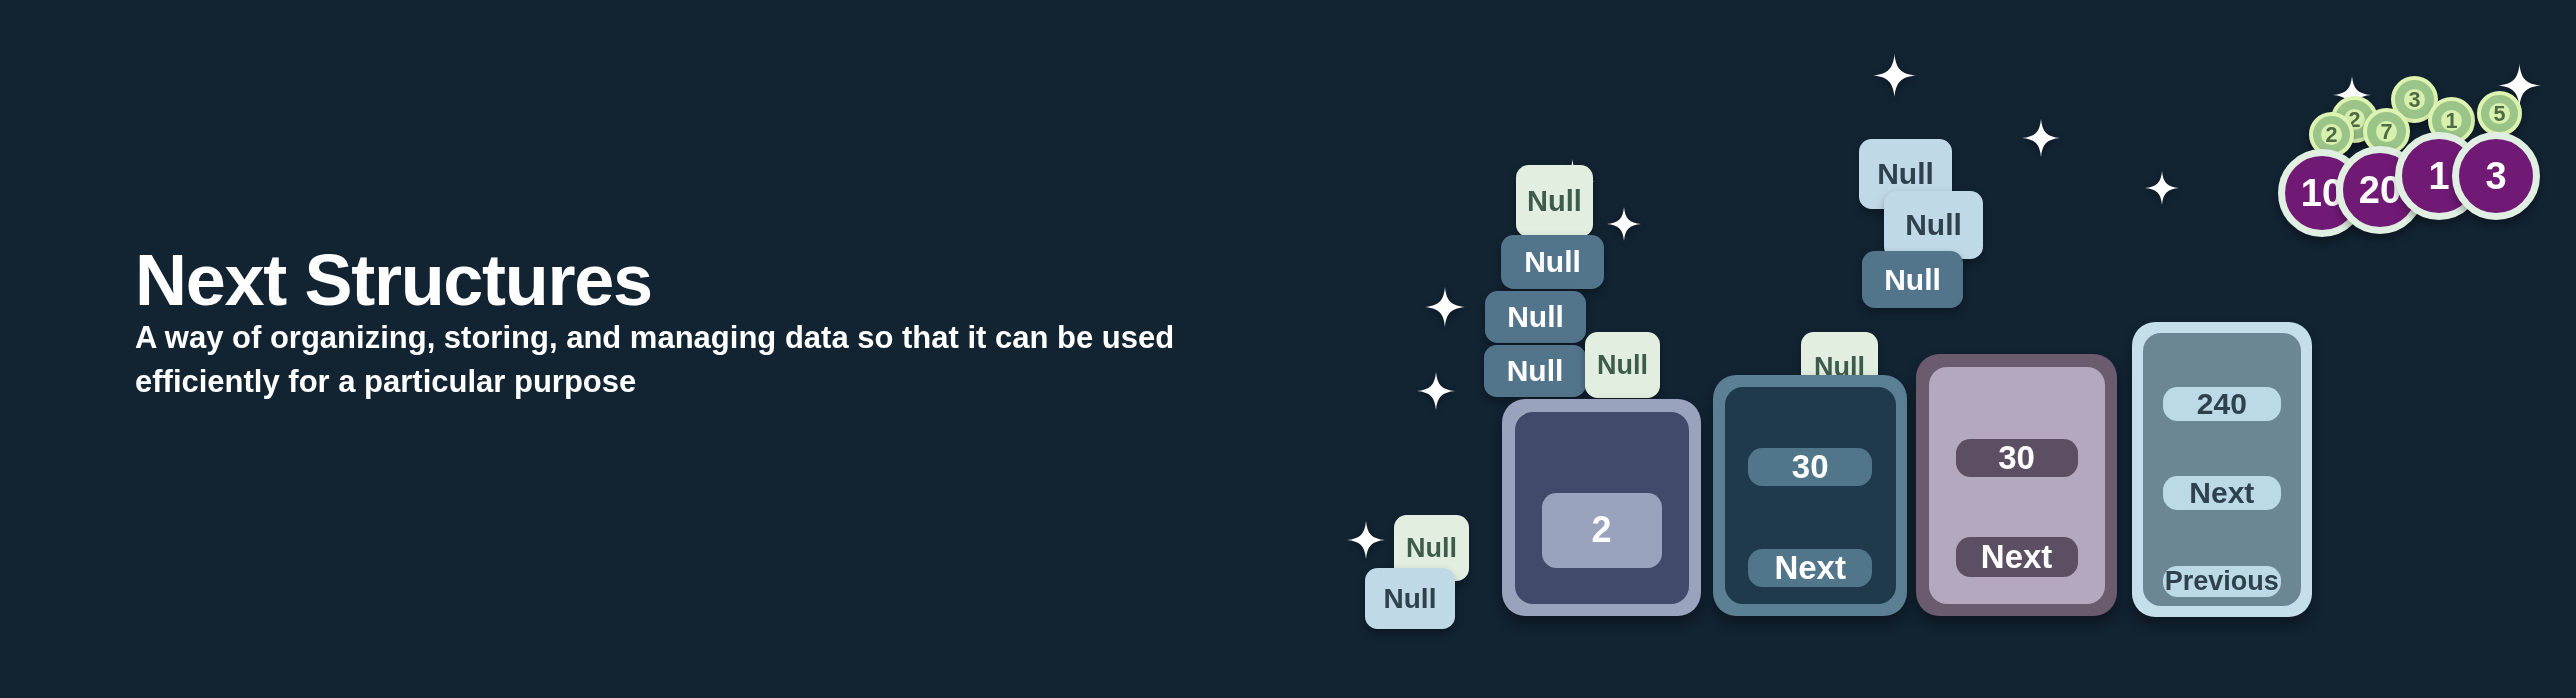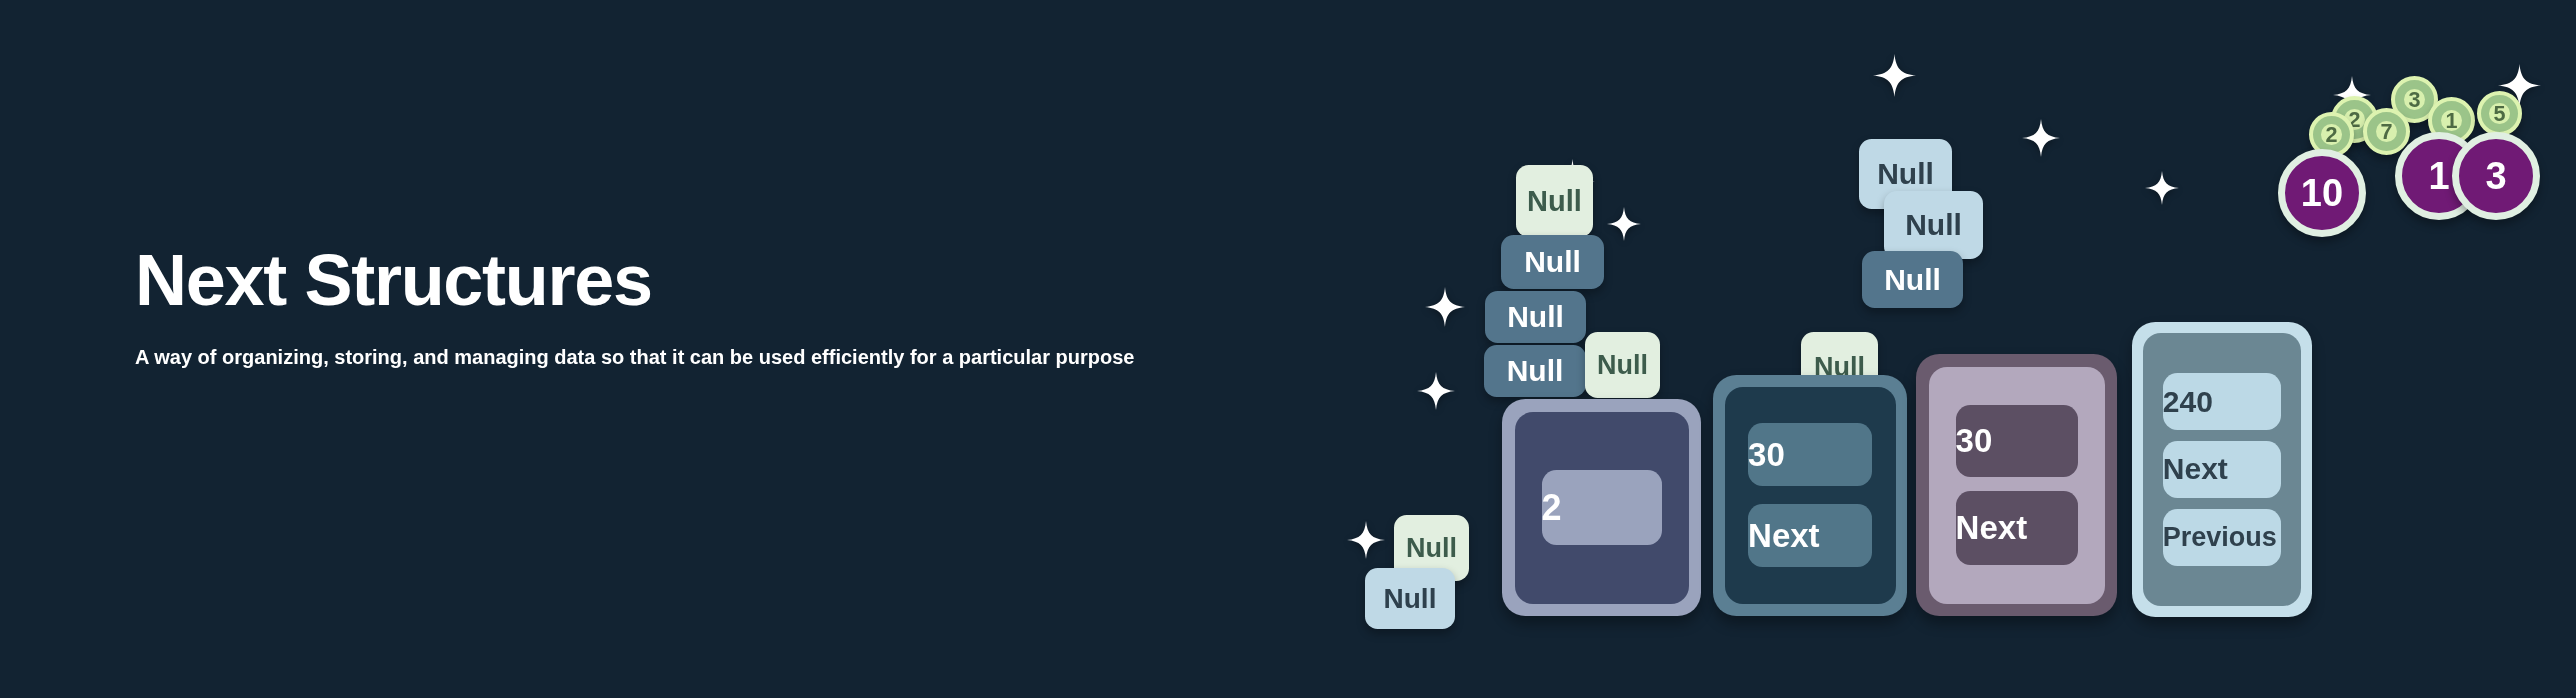--- a/index.html
+++ b/index.html
@@ -35,22 +35,21 @@
   #page-title {
     font-size: 72px;
     font-weight: bold;
     color: #ffffff;
     letter-spacing: -1.3px;
     line-height: 1.0;
     white-space: nowrap;
   }
 
   #page-subtitle {
-    margin-top: 27px;
-    font-size: 20px;
+    font-size: 31px;
     font-weight: bold;
     color: #ffffff;
     line-height: 1.42;
     max-width: 1091px;
   }
 
   
   #illustration {
     position: absolute;
     left: 1338px;
@@ -125,22 +124,24 @@
     border-radius: 18px;
     display: flex;
     flex-direction: column;
     align-items: center;
     justify-content: center;
   }
   .cell {
     border-radius: 14.4px;
     display: flex;
     align-items: center;
+    justify-content: center;
     font-weight: bold;
     width: 100%;
+    margin-top: 45px;
   }
 
   
   .node-indigo { background: #9aa3bd; }
   .node-indigo .node-inner { background: #414a6b; }
   .node-indigo .cell { background: #9aa3bd; color: #ffffff; }
 
   .node-teal { background: #5b7f93; }
   .node-teal .node-inner { background: #1e3a4c; }
   .node-teal .cell { background: #517689; color: #ffffff; }
@@ -280,20 +281,23 @@
           </div>
         </div>
         <div class="circle circle-small" style="left: 1139px; top: 91px; width: 45px; height: 45px; font-size: 21.6px; border: 4.5px solid rgb(221, 243, 176);">
           <div class="inner">
             <span>5</span>
           </div>
         </div>
         <div class="circle circle-big" style="left: 940px; top: 149px; width: 88px; height: 88px; font-size: 38px; border: 7.2px solid rgb(224, 239, 226);">
           <span>10</span>
         </div>
+        <div class="circle circle-big" style="left: 998px; top: 146px; width: 88px; height: 88px; font-size: 38px; border: 7.2px solid rgb(224, 239, 226);">
+          <span>20</span>
+        </div>
         <div class="circle circle-big" style="left: 1057px; top: 132px; width: 88px; height: 88px; font-size: 38px; border: 7.2px solid rgb(224, 239, 226);">
           <span>1</span>
         </div>
         <div class="circle circle-big" style="left: 1114px; top: 132px; width: 88px; height: 88px; font-size: 38px; border: 7.2px solid rgb(224, 239, 226);">
           <span>3</span>
         </div>
       </div>
     <div class="layer" id="nodes-layer">
         <div class="node node-indigo" style="left: 164px; top: 399px; width: 199px; height: 217px;">
           <div class="node-inner" style="inset: 12.6px; width: 174px; height: 192px; padding: 27px; gap: 0px;">

